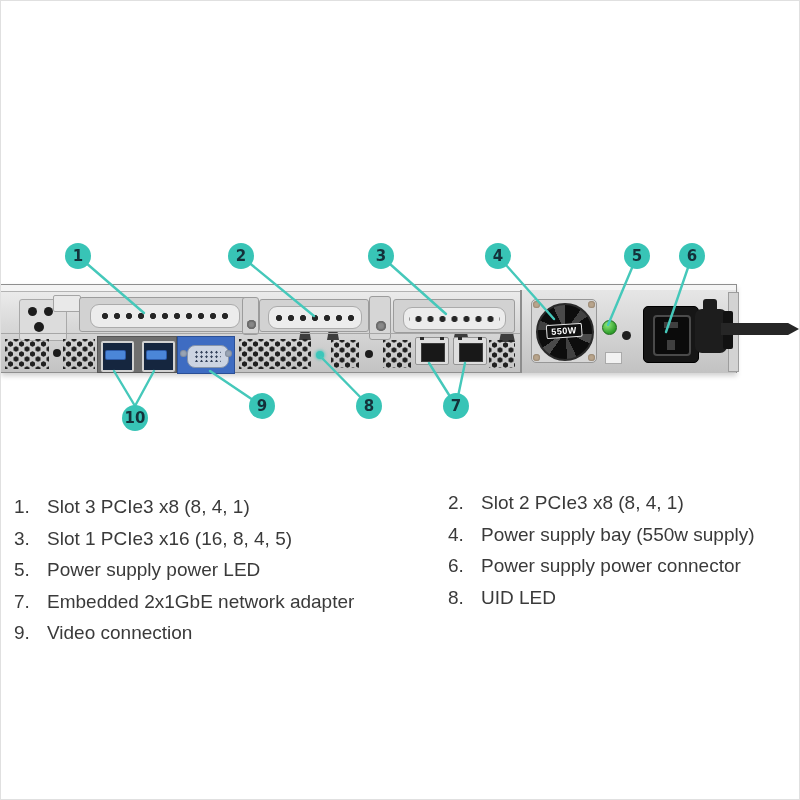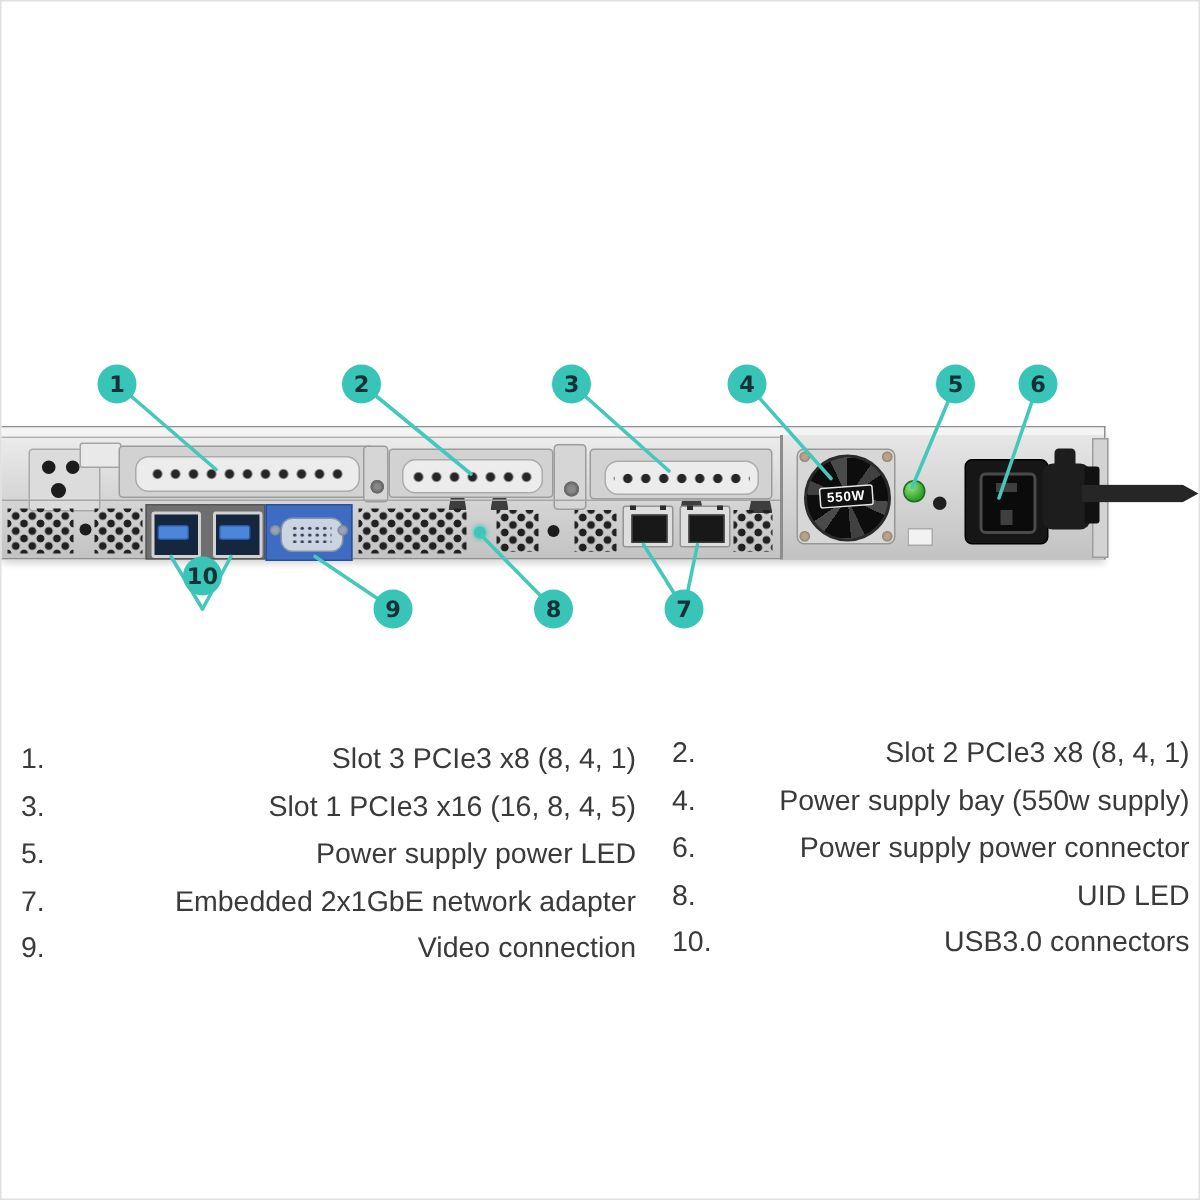--- a/index.html
+++ b/index.html
@@ -116,21 +116,21 @@
     background:#38c4b6;color:#14313a;display:flex;align-items:center;justify-content:center;
     font:bold 15px "DejaVu Sans",sans-serif;z-index:3;}
 
   
   #legend{position:absolute;left:0;top:490px;width:800px;color:#3a3a3a;font-size:19px;}
   .legend-col{position:absolute;top:0;}
   .legend-col.left{left:13px;width:410px;}
   .legend-col.right{left:447px;width:345px;top:-4px;}
   .legend-item{display:flex;line-height:31.5px;}
   .legend-num{flex:0 0 33px;}
-  .legend-lbl{flex:1;text-align:right;}
+  .legend-lbl{flex:1;}
 </style>
 </head>
 <body>
 
 <div id="page">
 
   <div id="figure">
 
     <div class="chassis">
       <div class="chassis-lip"></div>
@@ -256,21 +256,21 @@
 
     <div class="callout" style="left:64px;top:242px">1</div>
     <div class="callout" style="left:227px;top:242px">2</div>
     <div class="callout" style="left:367px;top:242px">3</div>
     <div class="callout" style="left:484px;top:242px">4</div>
     <div class="callout" style="left:623px;top:242px">5</div>
     <div class="callout" style="left:678px;top:242px">6</div>
     <div class="callout" style="left:442px;top:392px">7</div>
     <div class="callout" style="left:355px;top:392px">8</div>
     <div class="callout" style="left:248px;top:392px">9</div>
-    <div class="callout" style="left:121px;top:370px">10</div>
+    <div class="callout" style="left:121px;top:404px">10</div>
   </div>
 
   <div id="legend">
     <div class="legend-col left">
       <div class="legend-item">
         <span class="legend-num">1.</span>
         <span class="legend-lbl">Slot 3 PCIe3 x8 (8, 4, 1)</span>
       </div>
       <div class="legend-item">
         <span class="legend-num">3.</span>
@@ -299,20 +299,16 @@
         <span class="legend-lbl">Power supply bay (550w supply)</span>
       </div>
       <div class="legend-item">
         <span class="legend-num">6.</span>
         <span class="legend-lbl">Power supply power connector</span>
       </div>
       <div class="legend-item">
         <span class="legend-num">8.</span>
         <span class="legend-lbl">UID LED</span>
       </div>
-      <div class="legend-item">
-        <span class="legend-num">10.</span>
-        <span class="legend-lbl">USB3.0 connectors</span>
-      </div>
     </div>
   </div>
 
 </div>
 
 </body></html>

